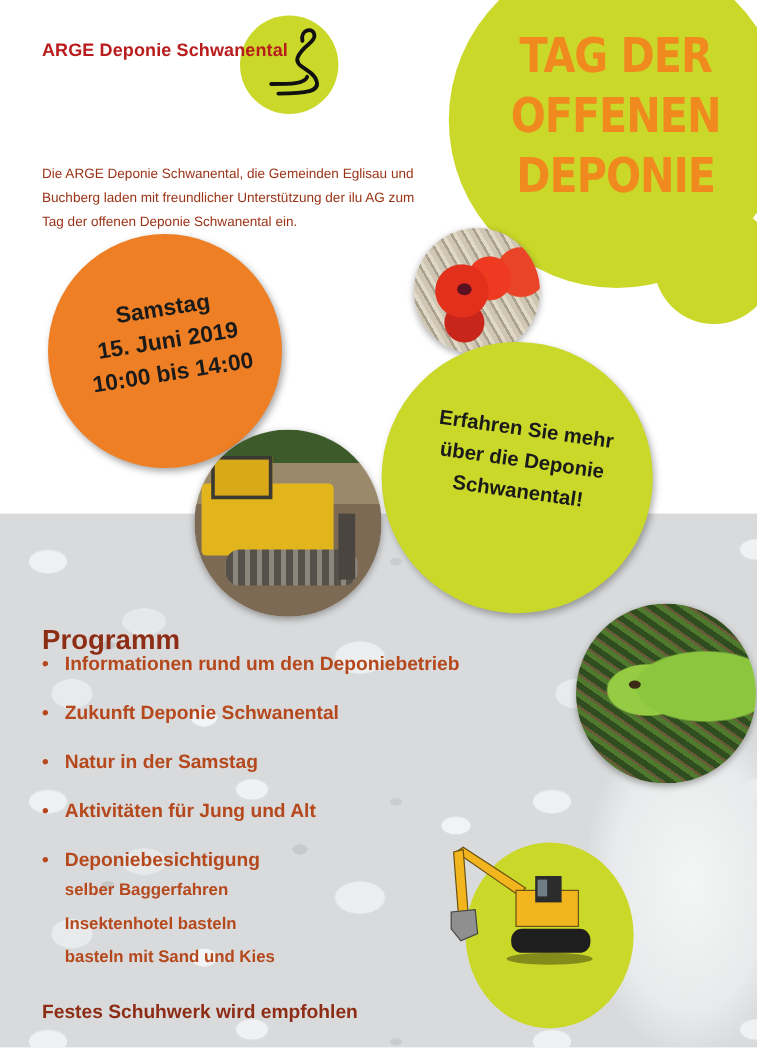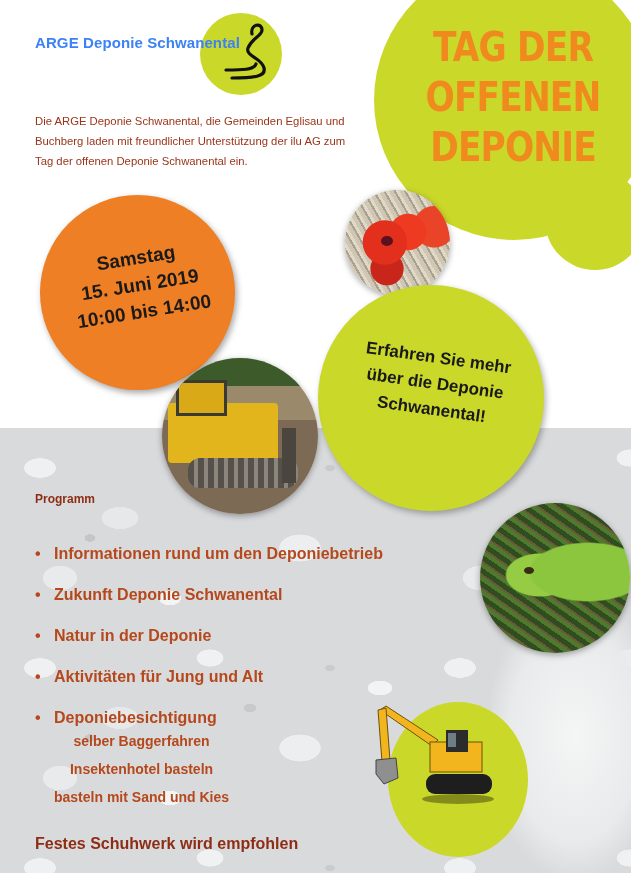--- a/index.html
+++ b/index.html
@@ -26,26 +26,26 @@
   .gravel::after {
     content:""; position:absolute; right:0; top:170px; width:140px; height:275px;
     background:radial-gradient(ellipse at 60% 50%, #f4f5f5 0%, #e9eaeb 55%, transparent 75%);
   }
 
   .circle { position:absolute; border-radius:50%; }
   .green { background:#cad82a; }
   .orange { background:#ee7f24; }
 
   
-  .org-name { position:absolute; left:35px; top:34px; font-size:15px; font-weight:bold; color:#3b82f6; letter-spacing:0.1px; z-index:3; }
+  .org-name { position:absolute; left:35px; top:34px; font-size:15px; font-weight:bold; color:#b91c1c; letter-spacing:0.1px; z-index:3; }
   .logo-circle { position:absolute; left:200px; top:13px; width:82px; height:82px; z-index:2; }
   .logo-swan { position:absolute; left:212px; top:20px; width:60px; height:62px; z-index:4; }
 
   .intro {
-    position:absolute; left:35px; top:100px; width:320px;
+    position:absolute; left:35px; top:124px; width:320px;
     font-size:11.3px; line-height:20px; color:#9b3417; z-index:3;
   }
 
   
   .title-blob-main { left:374px; top:-40px; width:280px; height:280px; }
   .title-blob-small { left:545px; top:170px; width:100px; height:100px; }
   .title {
     position:absolute; left:408px; top:22px; width:210px; text-align:center;
     font-family:"DejaVu Sans", sans-serif; font-weight:bold; font-size:40px; line-height:50px;
     color:#f08a1e; letter-spacing:-1px; z-index:3; transform:scaleX(0.86); transform-origin:center top;
@@ -92,25 +92,25 @@
       radial-gradient(ellipse 60px 30px at 72% 46%, #8cc63f 0 95%, transparent 100%),
       radial-gradient(ellipse 35px 22px at 40% 48%, #95cc44 0 95%, transparent 100%),
       repeating-linear-gradient(35deg, #2f4d1f 0 5px, #4f7a2d 5px 9px, #6b5a3a 9px 11px);
   }
   .frog::after { content:""; position:absolute; left:44px; top:64px; width:10px; height:7px; border-radius:50%; background:#3b2a14; }
 
   .excavator-circle { left:388px; top:702px; width:140px; height:155px; z-index:2; }
   .excavator { position:absolute; left:368px; top:702px; width:130px; height:105px; z-index:3; }
 
   
-  .program-title { position:absolute; left:35px; top:492px; font-weight:bold; font-size:12px; color:#8e2d15; z-index:4; }
+  .program-title { position:absolute; left:35px; top:520px; font-weight:bold; font-size:23px; color:#8e2d15; z-index:4; }
   .program-list { position:absolute; left:35px; top:543px; margin:0; padding:0; list-style:none; z-index:4; }
   .program-list li { position:relative; padding-left:19px; font-weight:bold; font-size:16px; color:#b5481c; height:41px; line-height:22px; }
   .program-list li::before { content:"\2022"; position:absolute; left:0; top:0; color:#b5481c; }
-  .subitems { position:absolute; left:54px; top:727px; margin:0; padding:0; list-style:none; z-index:4;text-align:center; }
+  .subitems { position:absolute; left:54px; top:727px; margin:0; padding:0; list-style:none; z-index:4; }
   .subitems li { font-weight:bold; font-size:14px; line-height:28px; color:#b5481c; }
   .footer-note { position:absolute; left:35px; top:835px; font-weight:bold; font-size:16px; color:#8e2d15; z-index:4;text-align:right; }
 </style>
 </head>
 <body>
 
 <div class="page">
 
   <div class="gravel"></div>
 
@@ -165,21 +165,21 @@
     <rect x="78" y="28" width="22" height="22" fill="#2c2c2c"></rect>
     <rect x="80" y="31" width="8" height="14" fill="#6f7d86"></rect>
     <rect x="58" y="72" width="66" height="20" rx="9" fill="#1e1e1e"></rect>
     <ellipse cx="90" cy="97" rx="36" ry="5" fill="rgba(0,0,0,0.35)"></ellipse>
   </svg>
 
   <div class="program-title">Programm</div>
   <ul class="program-list">
     <li>Informationen rund um den Deponiebetrieb</li>
     <li>Zukunft Deponie Schwanental</li>
-    <li>Natur in der Deponie</li>
+    <li>Natur in der Samstag</li>
     <li>Aktivitäten für Jung und Alt</li>
     <li>Deponiebesichtigung</li>
   </ul>
   <ul class="subitems">
     <li>selber Baggerfahren</li>
     <li>Insektenhotel basteln</li>
     <li>basteln mit Sand und Kies</li>
   </ul>
 
   <div class="footer-note">Festes Schuhwerk wird empfohlen</div>

